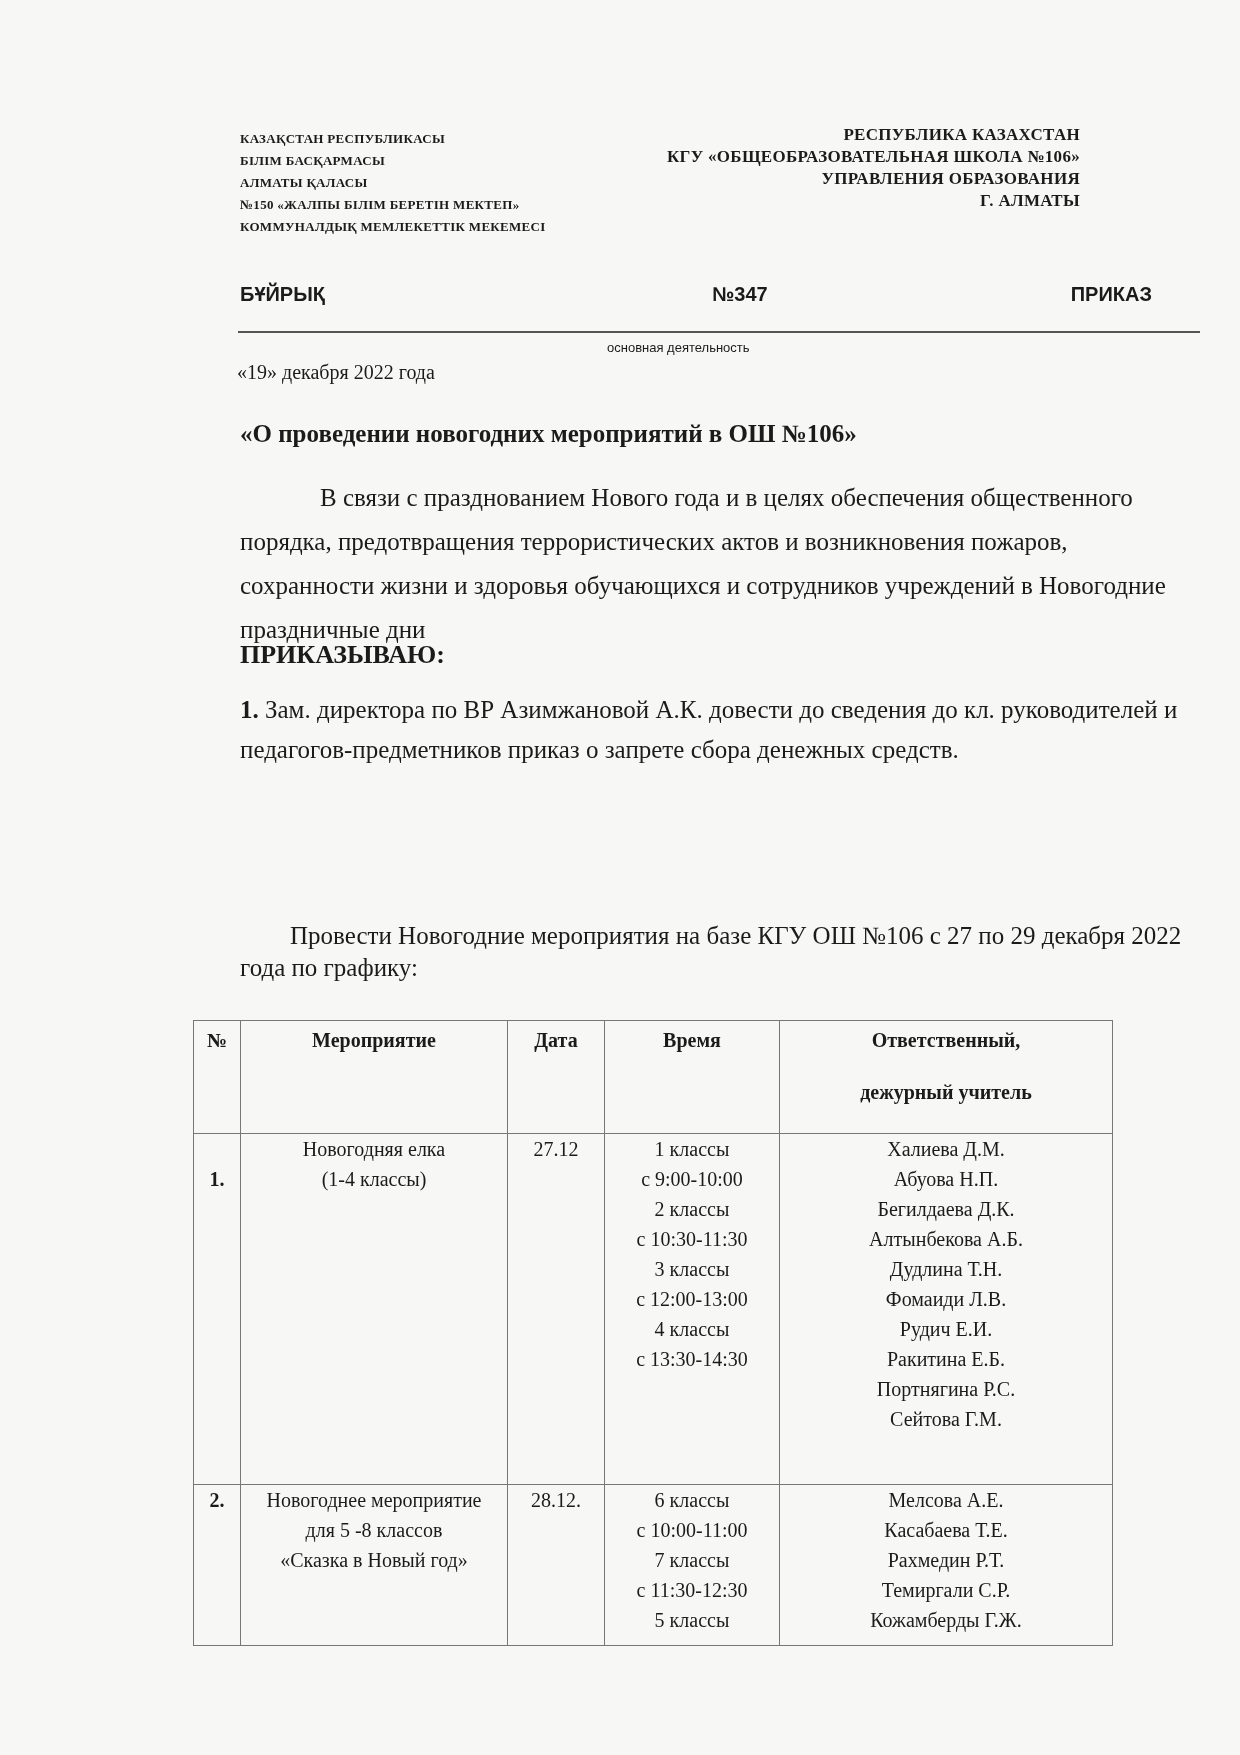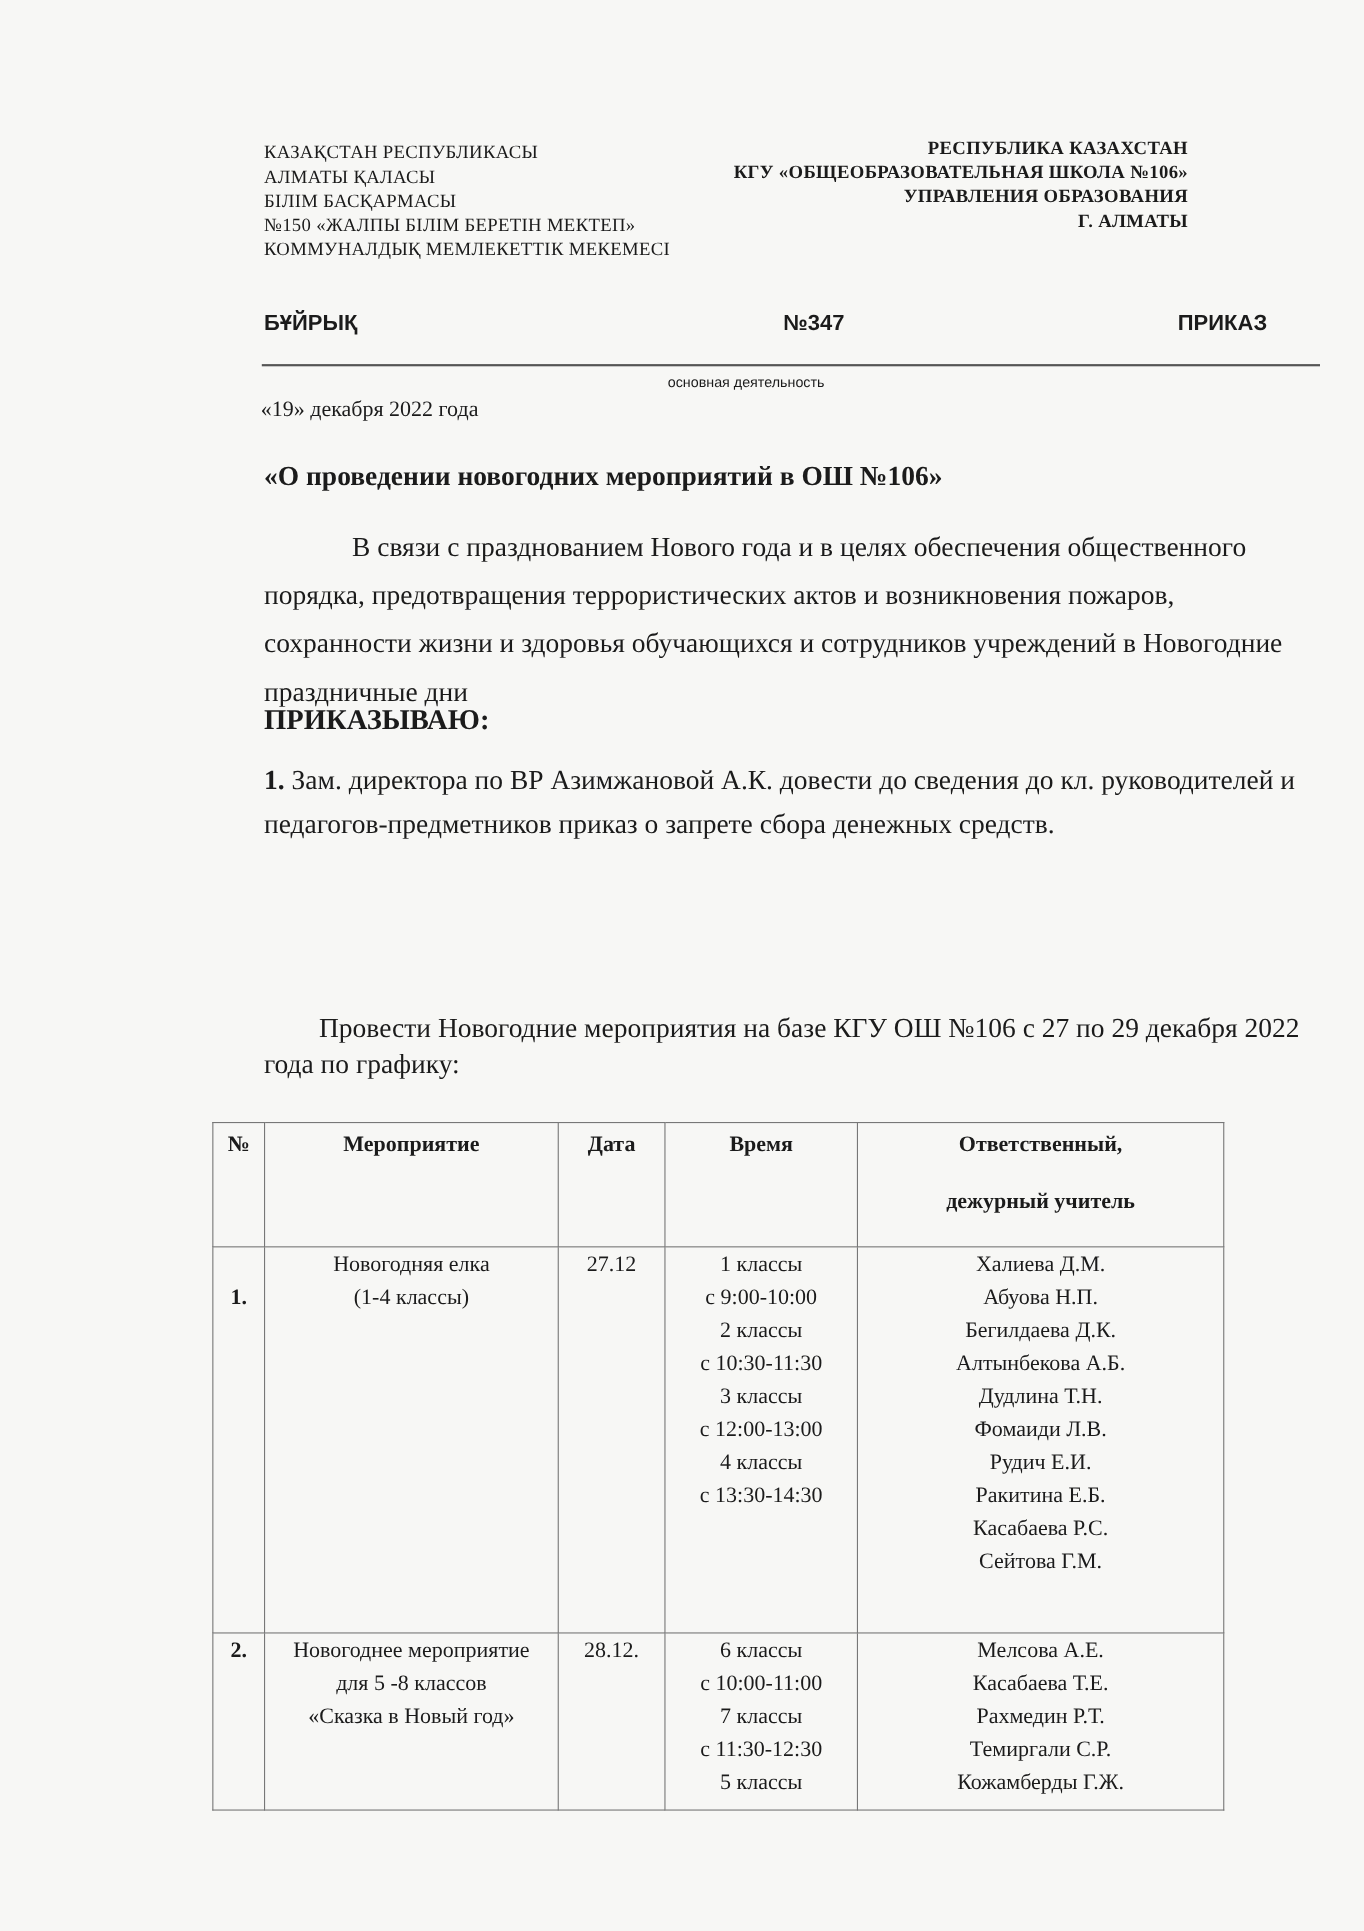--- a/index.html
+++ b/index.html
@@ -1,20 +1,20 @@
 <!DOCTYPE html>
 <html><head>
 <meta charset="utf-8">
 <style>
   html, body { margin: 0; padding: 0; background: #f4f4f2; }
   body { width: 1240px; height: 1755px; position: relative; overflow: hidden;
          font-family: "Liberation Serif", serif; color: #1b1b1b; }
   .page { position: absolute; left: 0; top: 0; width: 1240px; height: 1755px; background: #f7f7f5; }
 
-  .hdr-left { position: absolute; left: 240px; top: 128px; font-weight: normal; font-size: 17px;
+  .hdr-left { position: absolute; left: 240px; top: 128px; font-weight: bold; font-size: 13px;
               line-height: 22px; letter-spacing: 0.3px; }
   .hdr-right { position: absolute; right: 160px; top: 124px; font-weight: bold; font-size: 17px;
                line-height: 22px; letter-spacing: 0.3px; text-align: right; }
   .hdr-left div, .hdr-right div { white-space: nowrap; }
 
   .order-row { position: absolute; left: 240px; top: 283px; width: 912px; height: 30px;
                font-weight: bold; font-size: 20px; font-family: "Liberation Sans", sans-serif; }
   .order-row .kz { position: absolute; left: 0; top: 0; }
   .order-row .num { position: absolute; left: 472px; top: 0; }
   .order-row .ru { position: absolute; right: 0; top: 0; }
@@ -52,22 +52,22 @@
   .row2 td { height: 160px; }
   .line { display: block; white-space: nowrap; }
 </style>
 </head>
 <body>
 
 <div class="page">
 
   <div class="hdr-left">
     <div>КАЗАҚСТАН РЕСПУБЛИКАСЫ</div>
+    <div>БІЛІМ БАСҚАРМАСЫ</div>
     <div>АЛМАТЫ ҚАЛАСЫ</div>
-    <div>БІЛІМ БАСҚАРМАСЫ</div>
     <div>№150 «ЖАЛПЫ БІЛІМ БЕРЕТІН МЕКТЕП»</div>
     <div>КОММУНАЛДЫҚ МЕМЛЕКЕТТІК МЕКЕМЕСІ</div>
   </div>
 
   <div class="hdr-right">
     <div>РЕСПУБЛИКА КАЗАХСТАН</div>
     <div>КГУ «ОБЩЕОБРАЗОВАТЕЛЬНАЯ ШКОЛА  №106»</div>
     <div>УПРАВЛЕНИЯ ОБРАЗОВАНИЯ</div>
     <div>Г. АЛМАТЫ</div>
   </div>
@@ -124,21 +124,21 @@
         </td>
         <td class="c-resp">
           <span class="line">Халиева Д.М.</span>
           <span class="line">Абуова Н.П.</span>
           <span class="line">Бегилдаева Д.К.</span>
           <span class="line">Алтынбекова А.Б.</span>
           <span class="line">Дудлина Т.Н.</span>
           <span class="line">Фомаиди Л.В.</span>
           <span class="line">Рудич Е.И.</span>
           <span class="line">Ракитина Е.Б.</span>
-          <span class="line">Касабаева Р.С.</span>
+          <span class="line">Портнягина Р.С.</span>
           <span class="line">Сейтова Г.М.</span>
         </td>
       </tr>
       <tr class="row2">
         <td class="c-num">2.</td>
         <td class="c-ev">
           <span class="line">Новогоднее мероприятие</span>
           <span class="line">для 5 -8 классов</span>
           <span class="line">«Сказка в Новый год»</span>
         </td>

